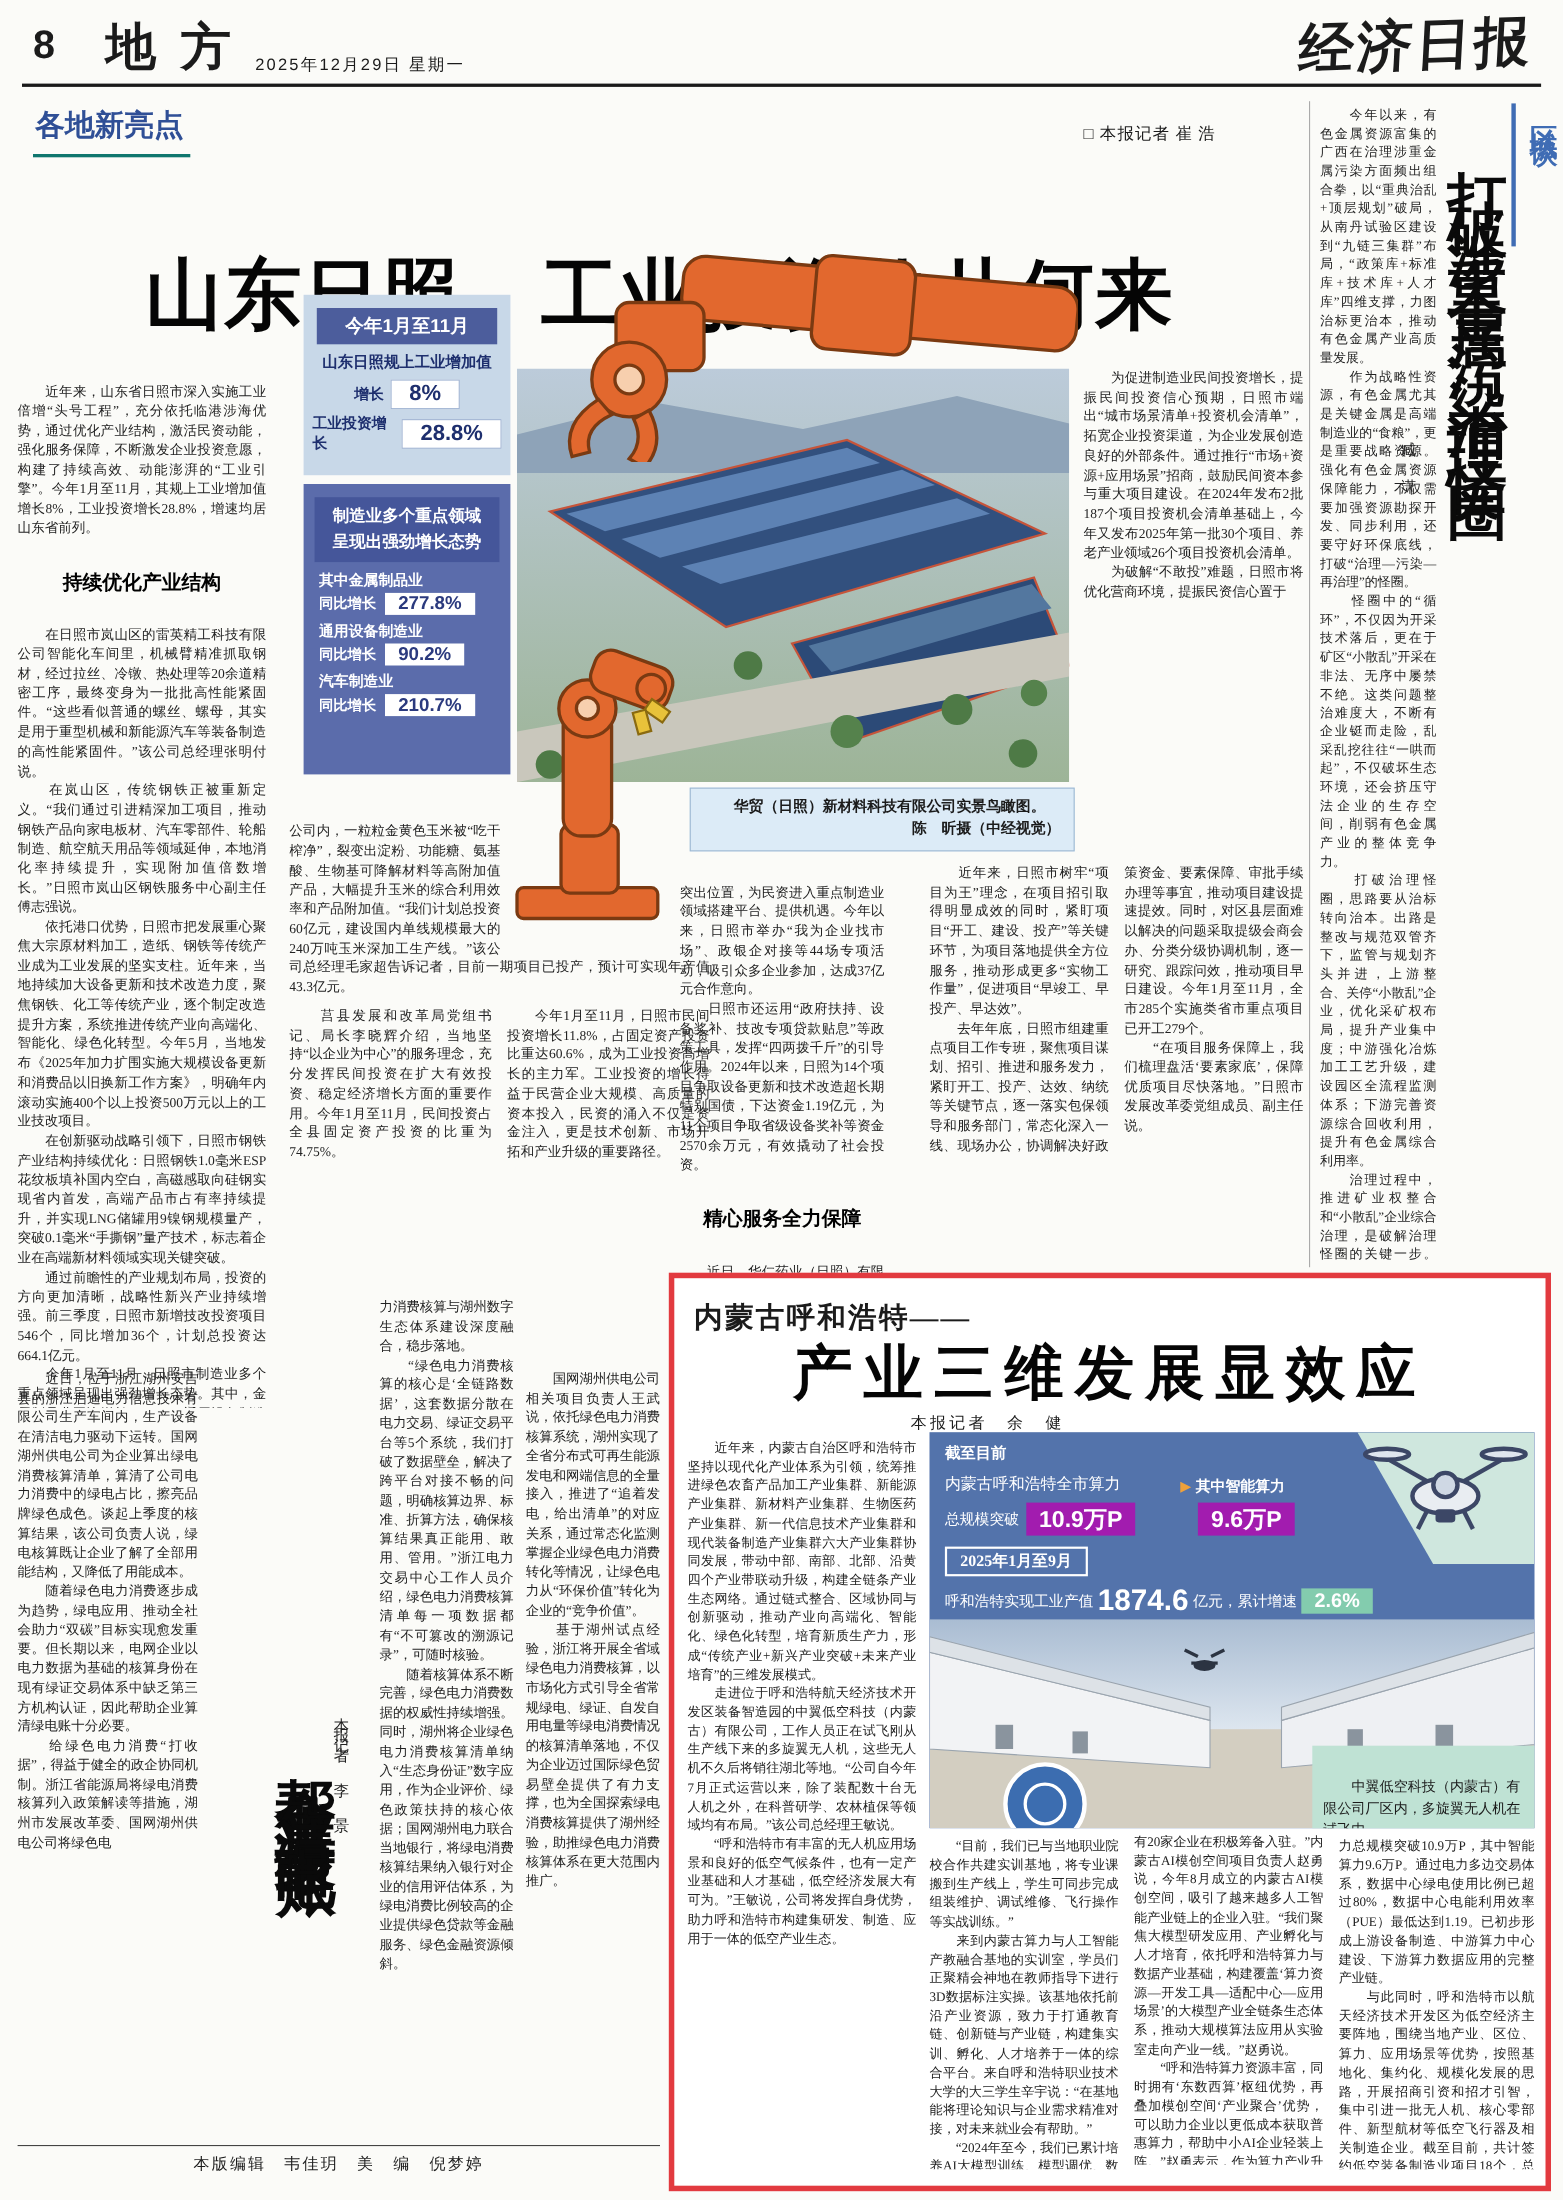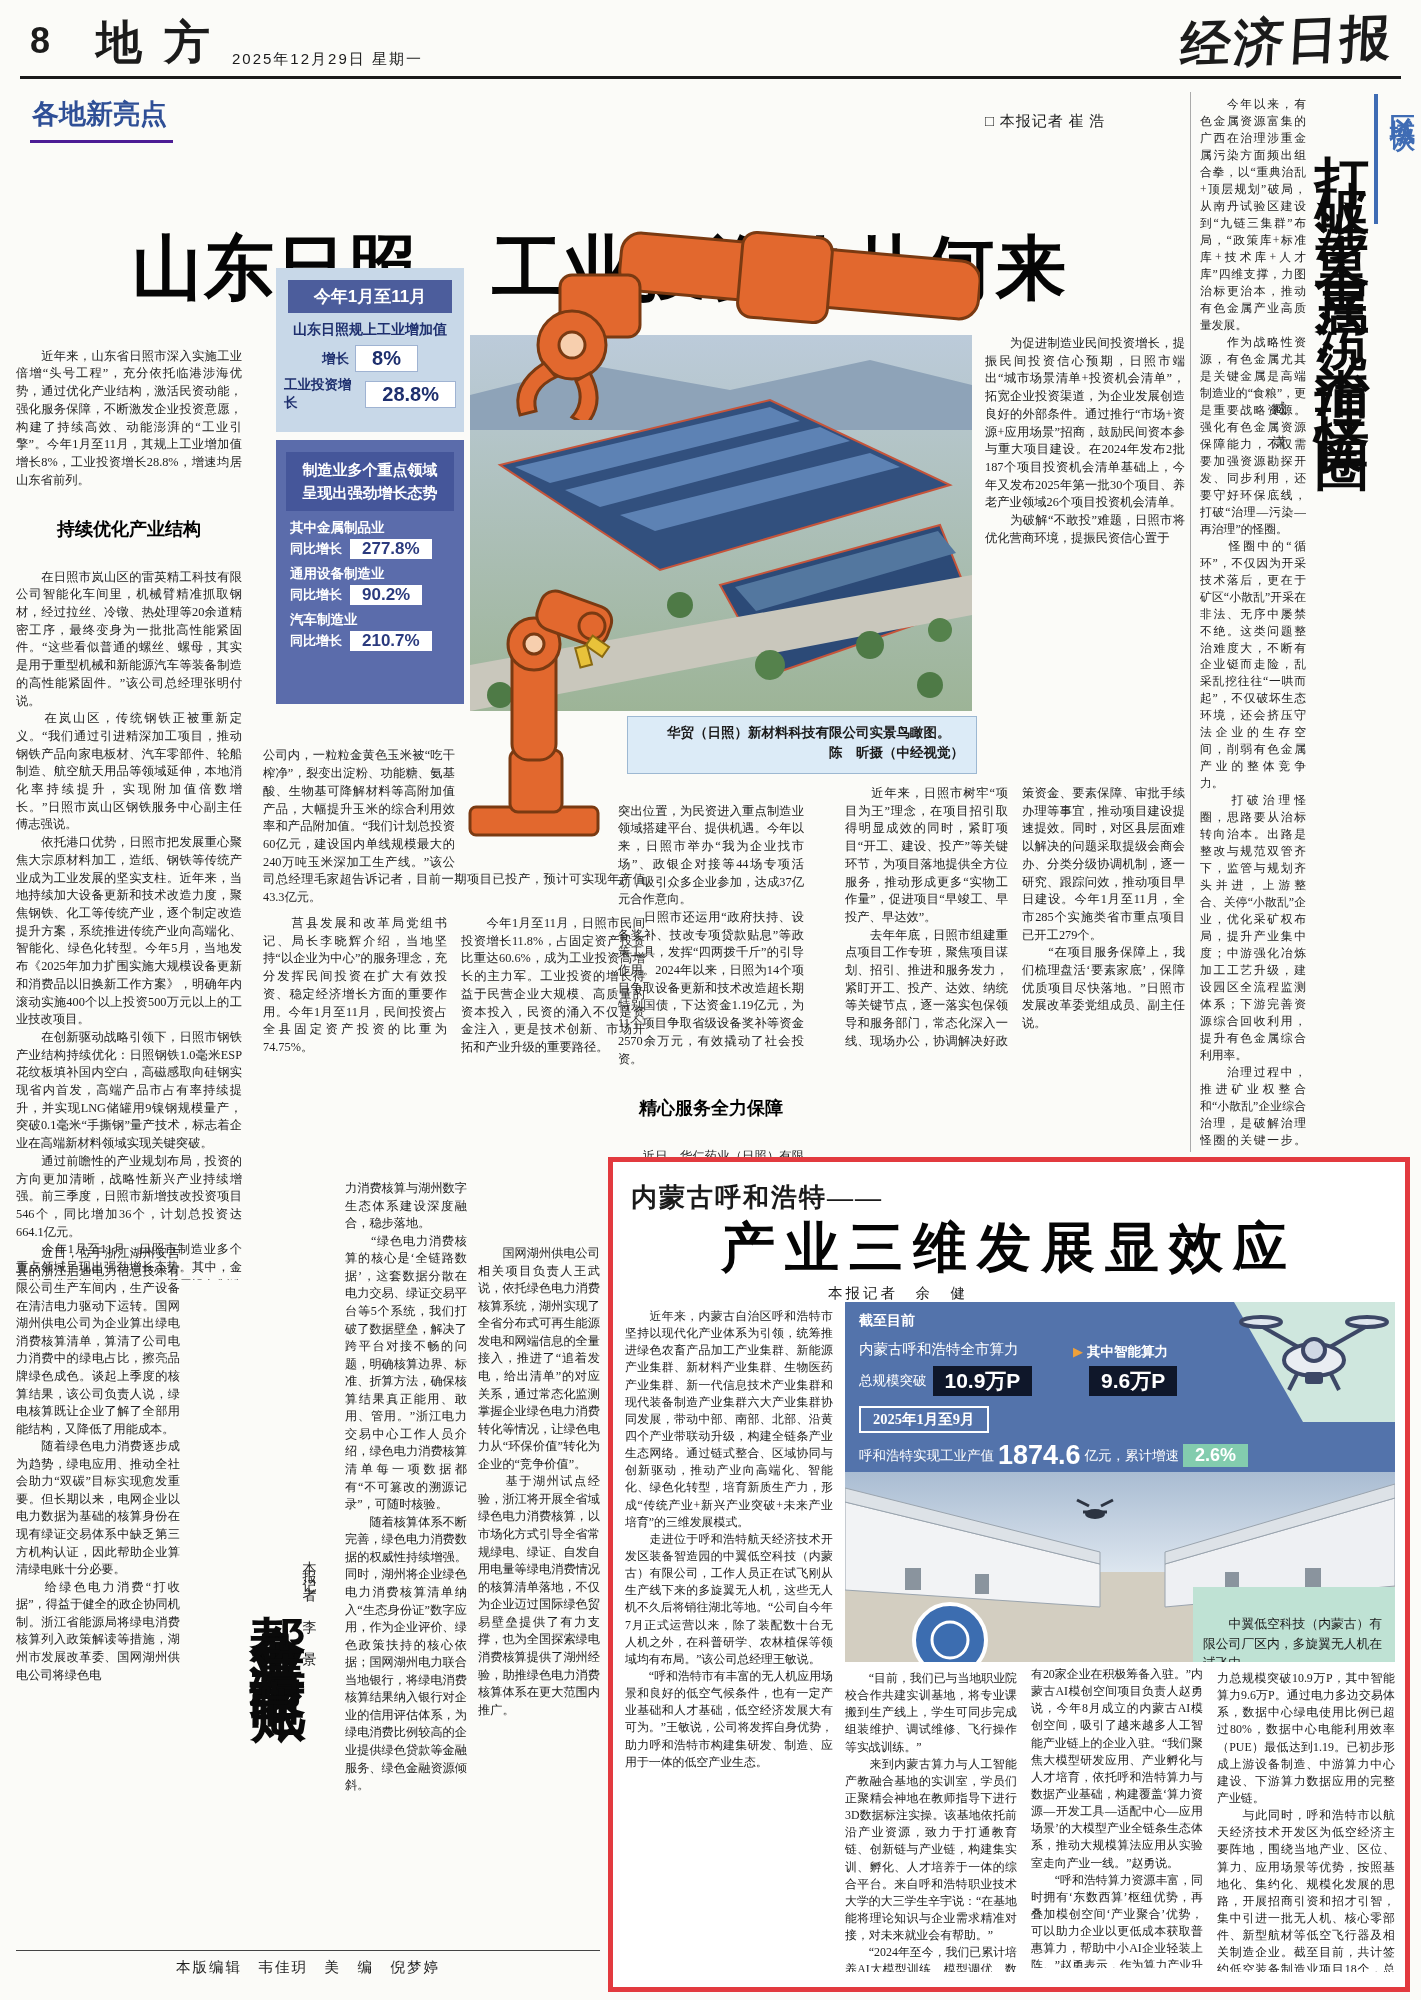--- a/index.html
+++ b/index.html
@@ -11,21 +11,21 @@
              overflow:hidden;color:#222;}
   .subhead{font-weight:bold;font-size:18px;text-align:center;margin:10px 0 8px 0;color:#000;
            font-family:"Liberation Serif",serif;}
   
   .pageno{font-size:36px;font-weight:bold;}
   .section{font-size:46px;font-weight:900;letter-spacing:22px;}
   .date{font-size:15px;letter-spacing:2px;}
   .masthead{font-family:"DejaVu Serif",serif;font-size:50px;font-weight:900;
             transform:skewX(-5deg) rotate(-2deg);letter-spacing:3px;}
   .header-rule{height:3px;background:#1a1a1a;}
-  .kicker{font-size:27px;font-weight:900;color:#2f4f96;border-bottom:3px solid #4c1d95;
+  .kicker{font-size:27px;font-weight:900;color:#2f4f96;border-bottom:3px solid #0f766e;
           padding:0 6px 8px 2px;text-align:right;}
   .reporter{font-size:15px;letter-spacing:1px;}
   
   .main-headline{font-size:70px;font-weight:900;text-align:center;letter-spacing:2px;color:#050505;}
   .ig-panel1{background:#c8d8e8;}
   .ig-period{background:#4c5d9c;color:#fff;font-weight:bold;font-size:17px;text-align:center;
              padding:5px 0;margin:12px 12px 8px 12px;}
   .ig-t1{font-size:14px;font-weight:bold;color:#1e2f6e;text-align:center;margin:2px 0 6px 0;}
   .ig-row{display:flex;align-items:center;justify-content:center;gap:6px;margin:4px 8px;}
   .ig-lab{font-size:13.5px;font-weight:bold;color:#1e2f6e;}
@@ -54,21 +54,21 @@
   .narrow{font-size:12.2px;}
   
   .redbox{border:5px solid #e23a3f;background:#fff;}
   .hh-kicker{font-size:26px;font-weight:bold;letter-spacing:2px;}
   .hh-headline{font-size:54px;font-weight:800;text-align:center;letter-spacing:10px;
                font-family:"Liberation Serif",serif;color:#050505;}
   .hh-byline{font-size:14.5px;letter-spacing:3px;}
   .hh-band{background:#5373ab;overflow:hidden;}
   .hh-asof{color:#fff;font-weight:bold;font-size:14px;}
   .hh-line1{color:#fff;font-size:14.5px;}
-  .hh-val{background:#0f172a;color:#fff;font-weight:900;font-size:21px;padding:1px 12px;
+  .hh-val{background:#a21caf;color:#fff;font-weight:900;font-size:21px;padding:1px 12px;
           font-family:"Liberation Sans",sans-serif;display:inline-block;}
   .hh-arrow{color:#f0a13a;font-size:13px;}
   .hh-lab2{color:#fff;font-weight:bold;font-size:13.5px;}
   .hh-period{display:inline-block;border:2px solid #fff;color:#fff;font-weight:bold;
              font-size:14.5px;padding:2px 12px;}
   .hh-statline{color:#fff;font-size:13.5px;display:flex;align-items:center;gap:4px;}
   .hh-bignum{font-size:27px;font-weight:bold;font-family:"Liberation Sans",sans-serif;}
   .hh-val3{background:#83ccae;color:#fff;font-weight:900;font-size:18px;padding:1px 12px;
            font-family:"Liberation Sans",sans-serif;}
   .hh-caption{background:#bfe2d4;font-size:12.8px;line-height:1.55;padding:8px 10px;

